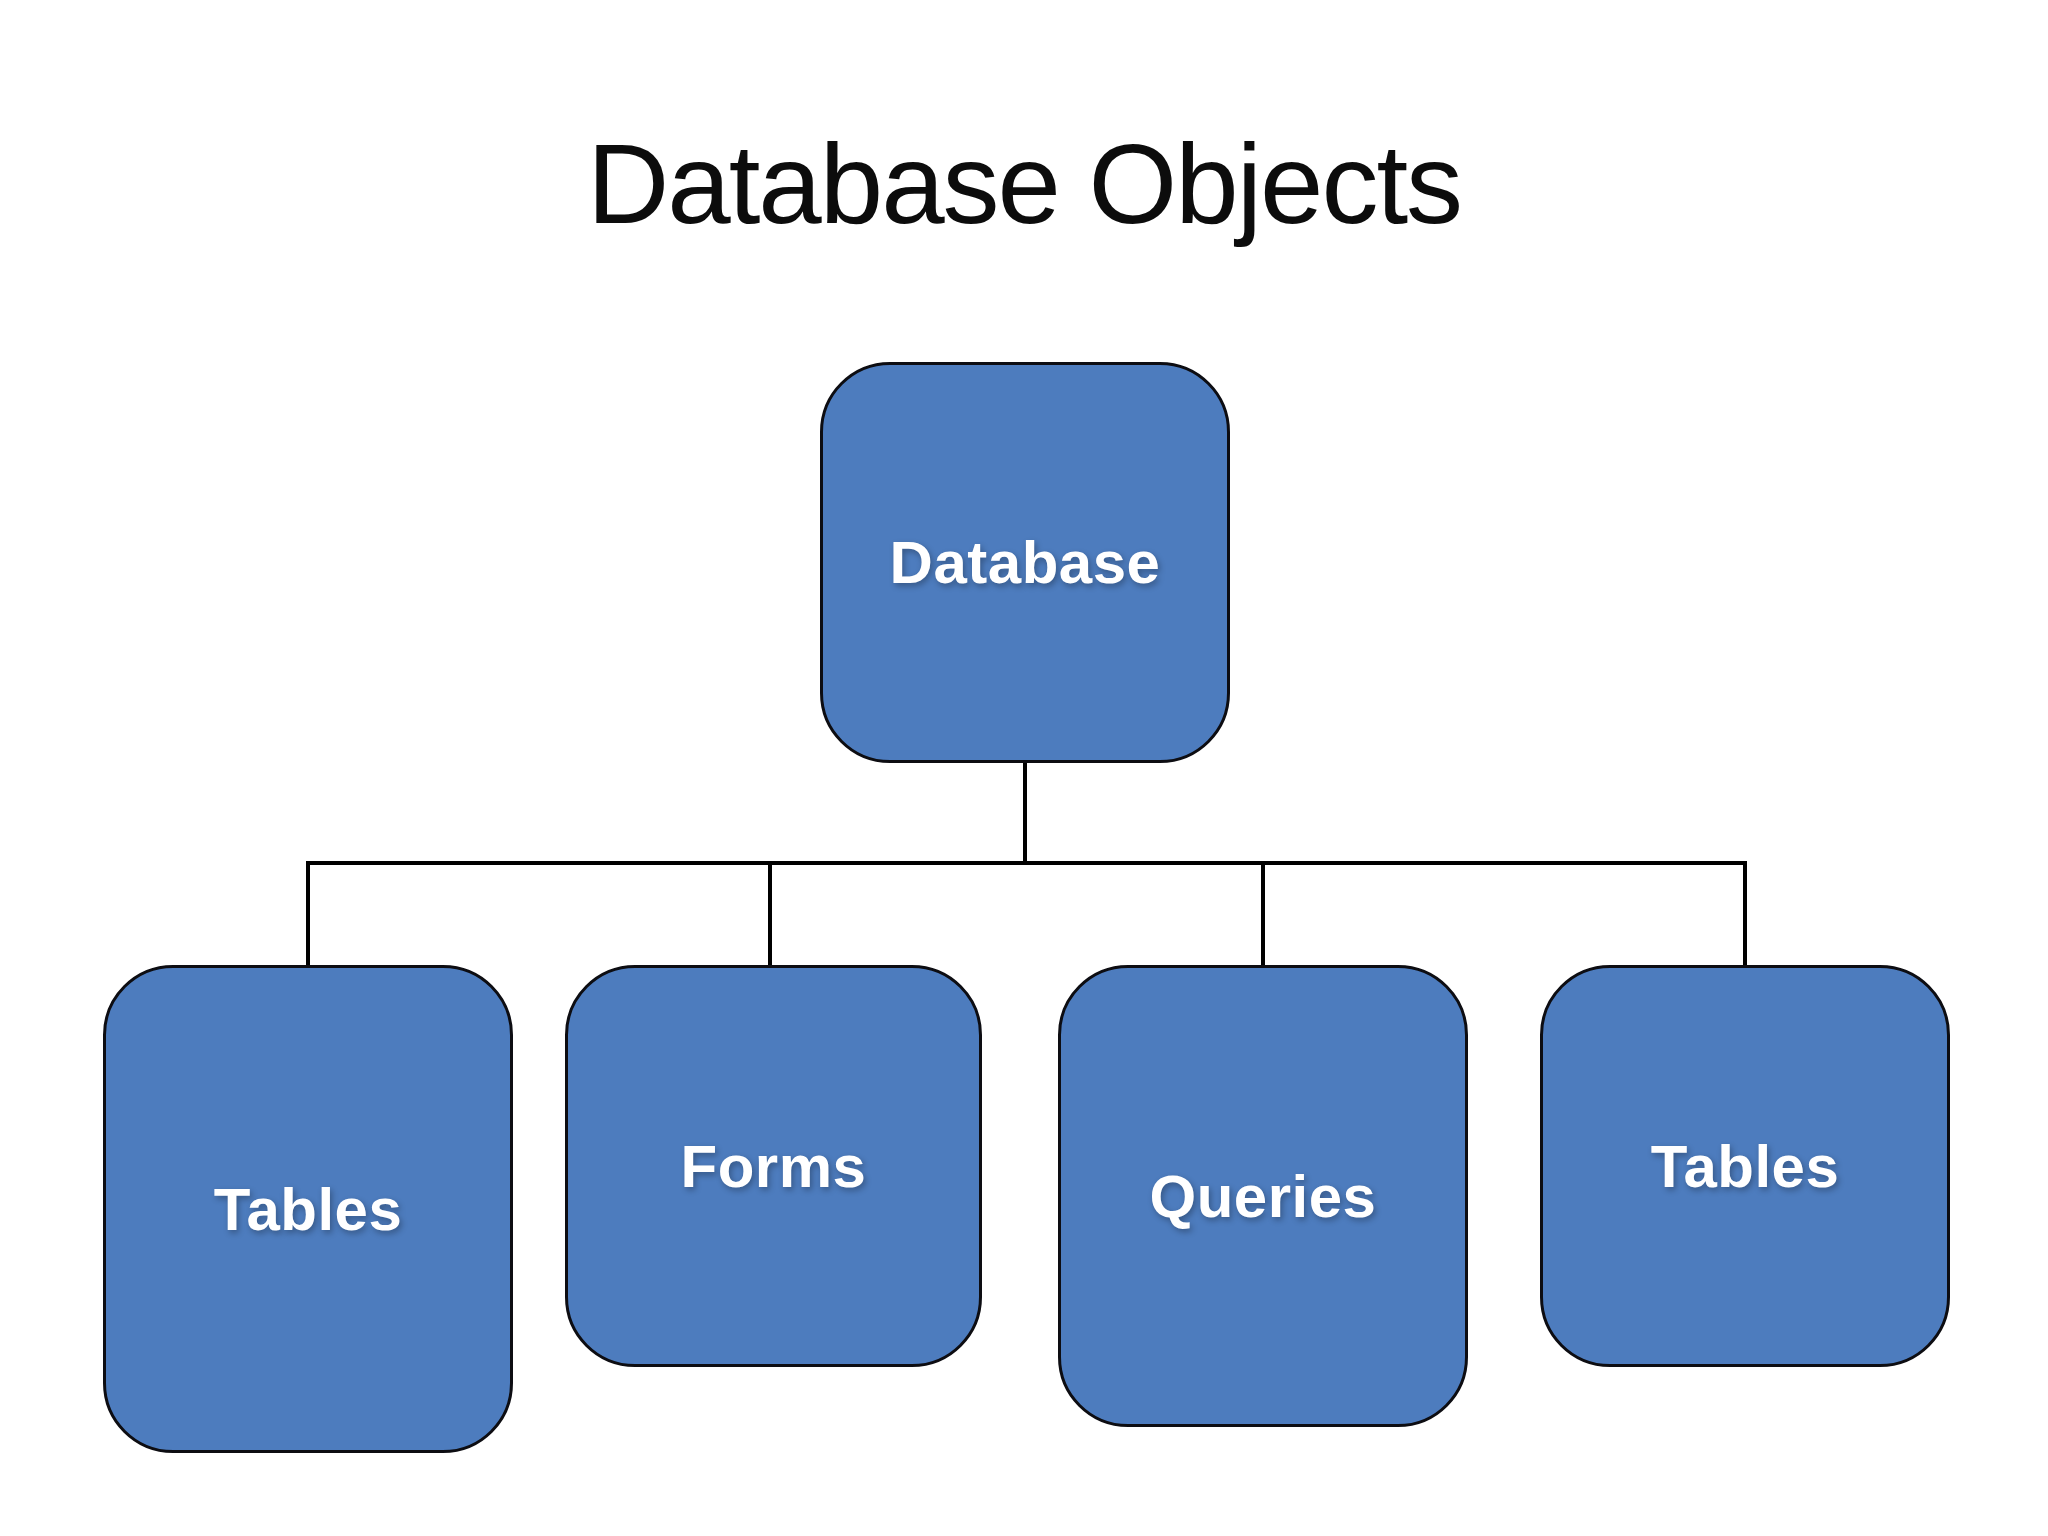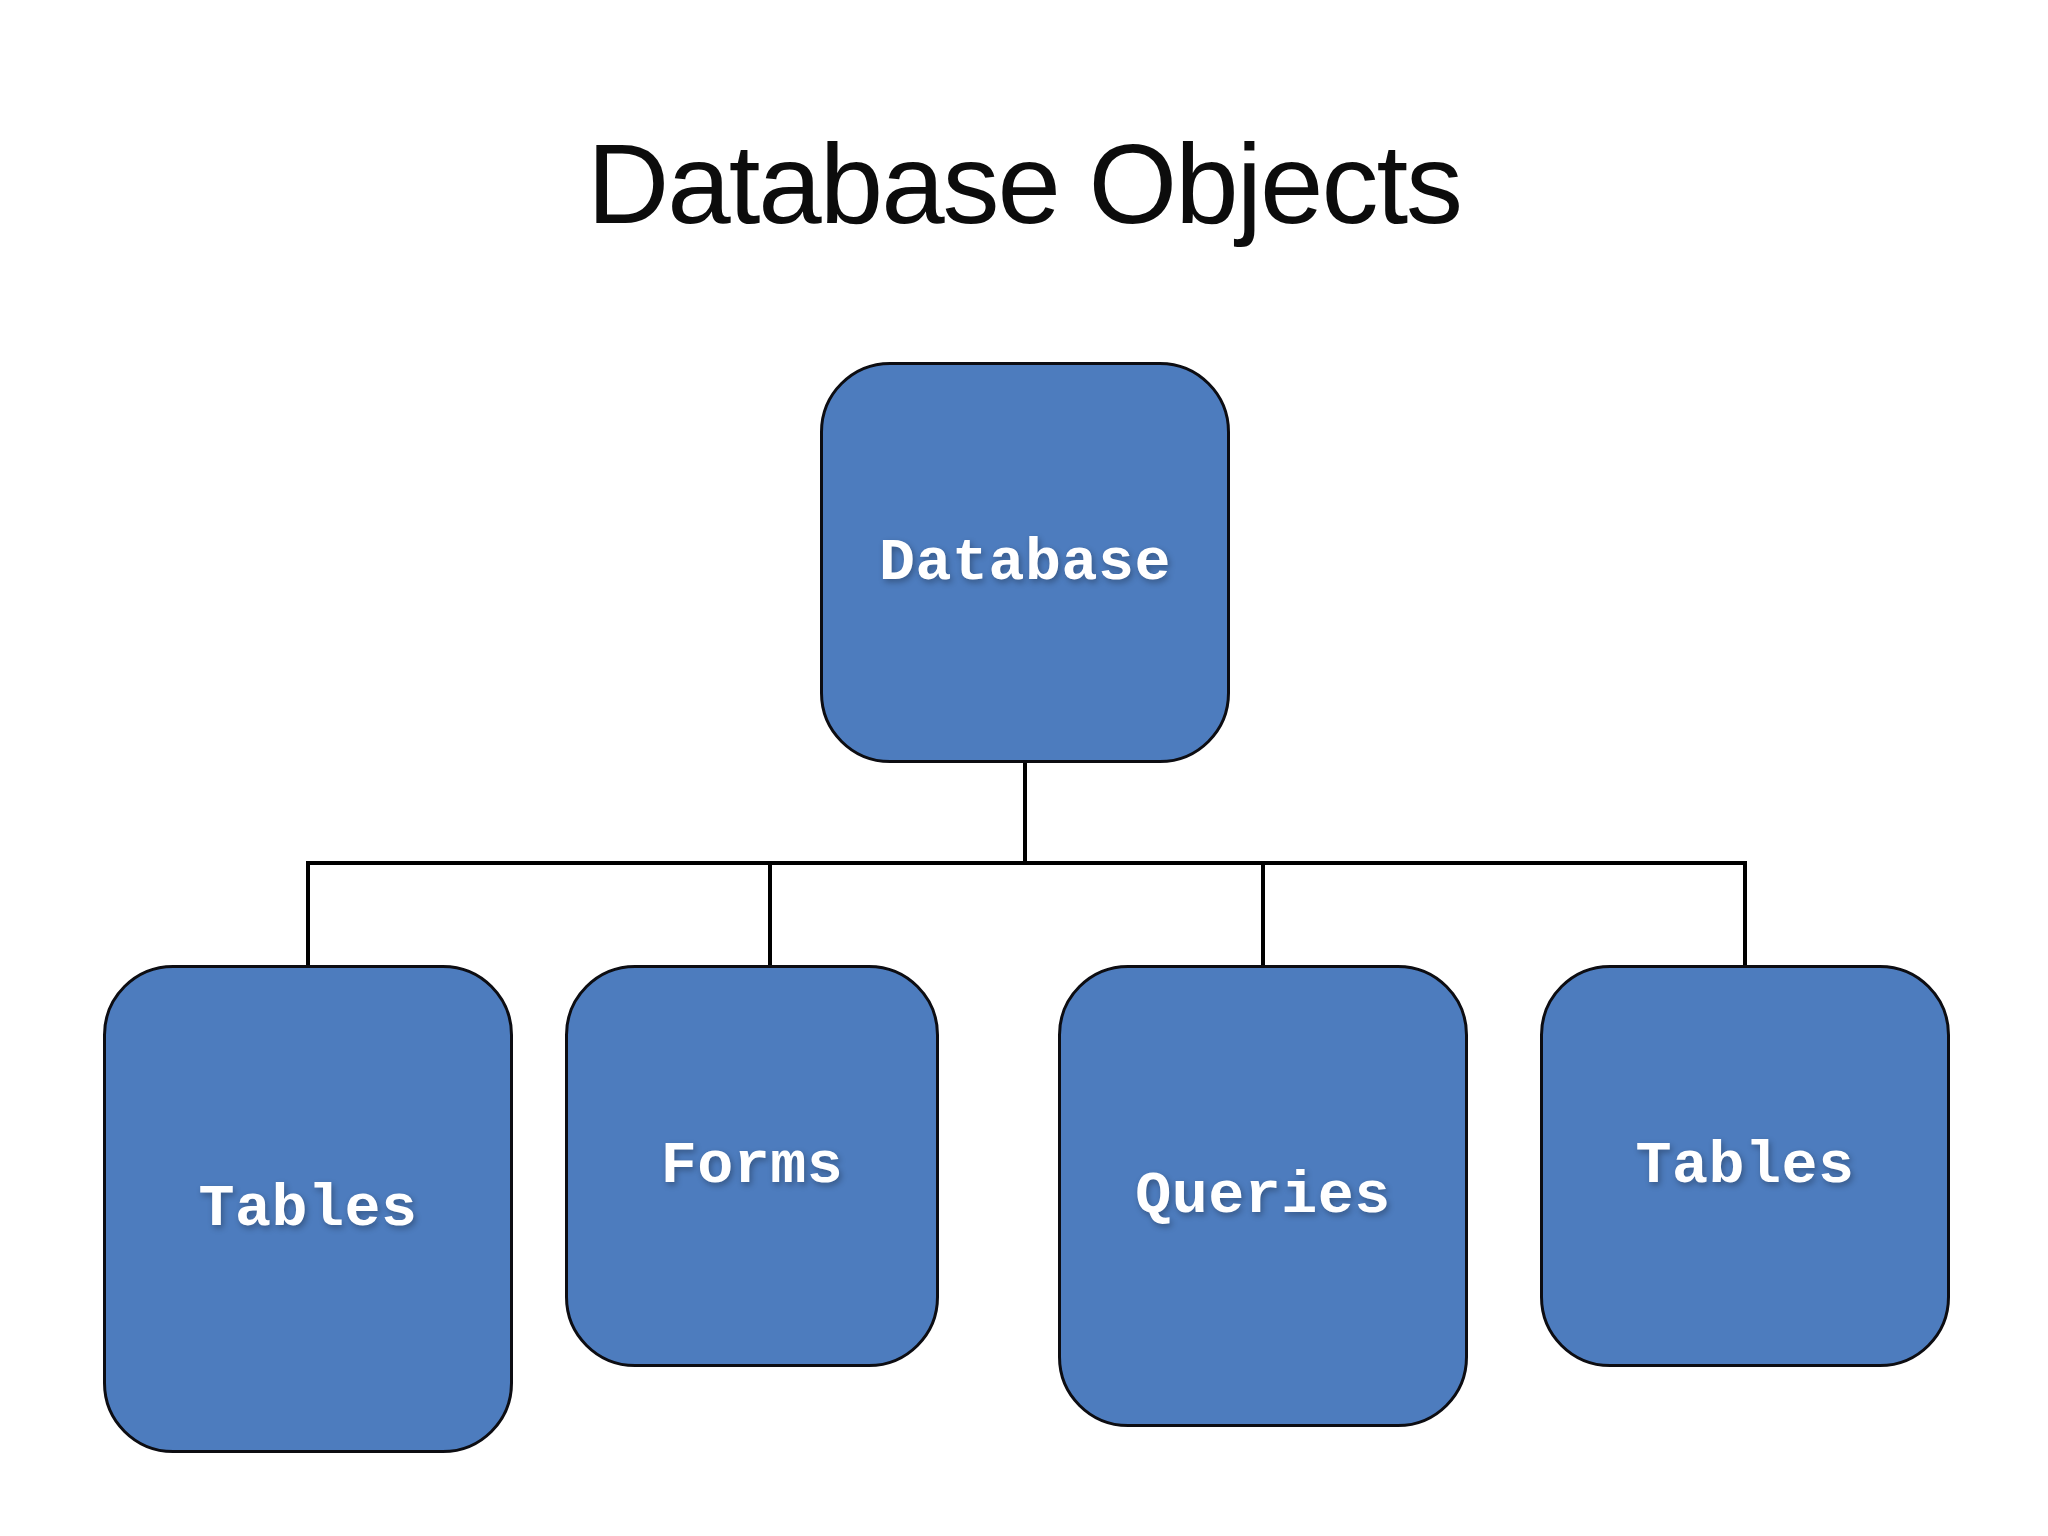--- a/index.html
+++ b/index.html
@@ -34,25 +34,24 @@
     justify-content:center;
     box-sizing:border-box;
   }
   .node .label{
     color:var(--node-text,#ffffff);
     font-weight:700;
     font-size:60px;
     letter-spacing:0.5px;
     text-shadow:2px 3px 6px rgba(0,0,0,0.30);
     white-space:nowrap;
-    font-family:Liberation Mono, monospace;
   }
   .node-root{left:820px;top:362px;width:410px;height:401px;}
   .node-tables {left:103px; top:965px;width:410px;height:488px;}
-  .node-forms  {left:565px; top:965px;width:374px;height:402px;}
+  .node-forms  {left:565px; top:965px;width:417px;height:402px;}
   .node-queries{left:1058px;top:965px;width:410px;height:462px;}
   .node-reports{left:1540px;top:965px;width:410px;height:402px;}
   .connector{
     position:absolute;
     background:var(--connector,#000000);
   }
   .conn-root-down {left:1023px;top:762px;width:4px;height:103px;}
   .conn-horizontal{left:306px;top:861px;width:1441px;height:4px;}
   .conn-tables-down {left:306px; top:861px;width:4px;height:106px;}
   .conn-forms-down  {left:768px; top:861px;width:4px;height:106px;}

